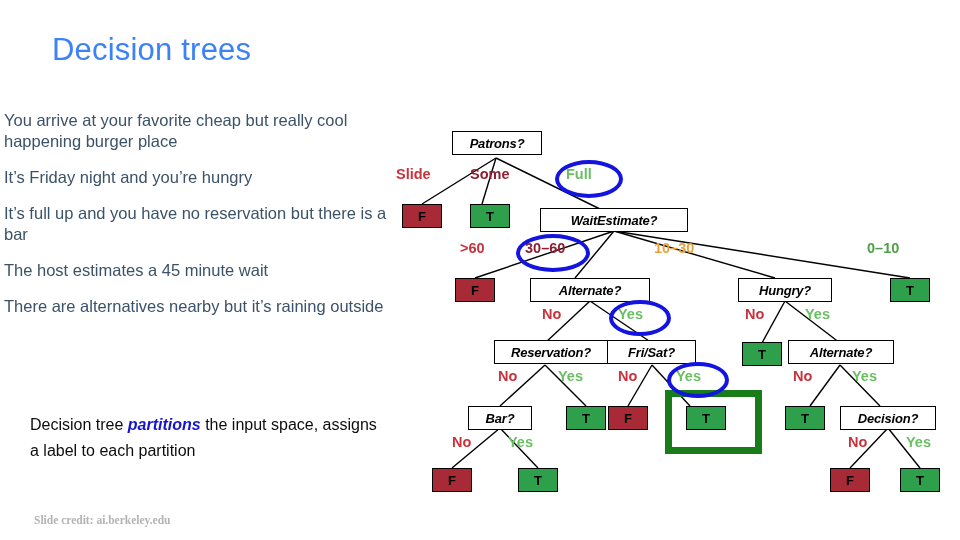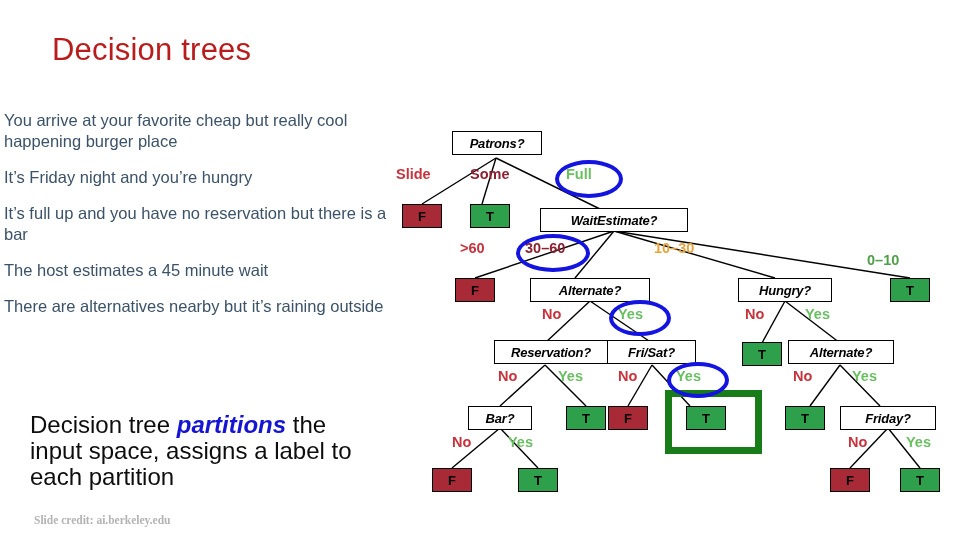--- a/index.html
+++ b/index.html
@@ -15,21 +15,21 @@
     font-family: "Liberation Sans", sans-serif;
   }
 
   
   #slide-title {
     position: absolute;
     left: 52px;
     top: 32px;
     font-size: 31px;
     font-weight: 400;
-    color: #b91c1c;
+    color: #3b82f6;
     letter-spacing: 0.2px;
     white-space: nowrap;
   }
 
   
   #bullets {
     position: absolute;
     left: 4px;
     top: 110px;
     width: 392px;
@@ -41,21 +41,21 @@
     margin-bottom: 15px;
     font-weight: 400;
   }
 
   
   #summary {
     position: absolute;
     left: 30px;
     top: 412px;
     width: 350px;
-    font-size: 24px;
+    font-size: 16px;
     line-height: 26px;
     color: #0d0d0d;
   }
   #summary .hl {
     color: #1414d2;
     font-weight: bold;
     font-style: italic;
   }
   #credit {
     position: absolute;
@@ -199,21 +199,21 @@
   <div class="ring" style="left:165px; top:42px; width:60px; height:30px;"></div>
 
   <div class="node leaf f" style="left:12px;  top:86px;  width:40px;">F</div>
   <div class="node leaf t" style="left:80px;  top:86px;  width:40px;">T</div>
   <div class="node test" style="left:150px; top:90px;  width:148px;">WaitEstimate?</div>
 
   <div class="edge-label lbl-red" style="left:70px;  top:122px;">&gt;60</div>
   <div class="edge-label lbl-maroon" style="left:135px; top:122px;">30–60</div>
   <div class="ring" style="left:126px; top:116px; width:66px; height:30px;"></div>
   <div class="edge-label lbl-orange" style="left:264px; top:122px;">10–30</div>
-  <div class="edge-label lbl-dgreen" style="left:477px; top:122px;margin-top:12px;">0–10</div>
+  <div class="edge-label lbl-dgreen" style="left:477px; top:122px;">0–10</div>
 
   <div class="node leaf f" style="left:65px;  top:160px; width:40px;">F</div>
   <div class="node test" style="left:140px; top:160px; width:120px;">Alternate?</div>
   <div class="node test" style="left:348px; top:160px; width:94px;text-align:right;">Hungry?</div>
   <div class="node leaf t" style="left:500px; top:160px; width:40px;">T</div>
 
   <div class="edge-label lbl-red" style="left:152px; top:188px;">No</div>
   <div class="edge-label lbl-green" style="left:228px; top:188px;">Yes</div>
   <div class="ring" style="left:219px; top:182px; width:54px; height:28px;"></div>
   <div class="edge-label lbl-red" style="left:355px; top:188px;">No</div>
@@ -232,21 +232,21 @@
   <div class="edge-label lbl-red" style="left:403px; top:250px;">No</div>
   <div class="edge-label lbl-green" style="left:462px; top:250px;">Yes</div>
 
   <div id="answer-highlight" style="left:275px; top:272px; width:83px; height:50px;"></div>
 
   <div class="node test" style="left:78px;  top:288px; width:64px;">Bar?</div>
   <div class="node leaf t" style="left:176px; top:288px; width:40px;">T</div>
   <div class="node leaf f" style="left:218px; top:288px; width:40px;">F</div>
   <div class="node leaf t" style="left:296px; top:288px; width:40px;">T</div>
   <div class="node leaf t" style="left:395px; top:288px; width:40px;">T</div>
-  <div class="node test" style="left:450px; top:288px; width:96px;">Friday?</div>
+  <div class="node test" style="left:450px; top:288px; width:96px;">Decision?</div>
 
   <div class="edge-label lbl-red" style="left:62px;  top:316px;">No</div>
   <div class="edge-label lbl-green" style="left:118px; top:316px;">Yes</div>
   <div class="edge-label lbl-red" style="left:458px; top:316px;">No</div>
   <div class="edge-label lbl-green" style="left:516px; top:316px;">Yes</div>
 
   <div class="node leaf f" style="left:42px;  top:350px; width:40px;">F</div>
   <div class="node leaf t" style="left:128px; top:350px; width:40px;">T</div>
   <div class="node leaf f" style="left:440px; top:350px; width:40px;">F</div>
   <div class="node leaf t" style="left:510px; top:350px; width:40px;">T</div>

